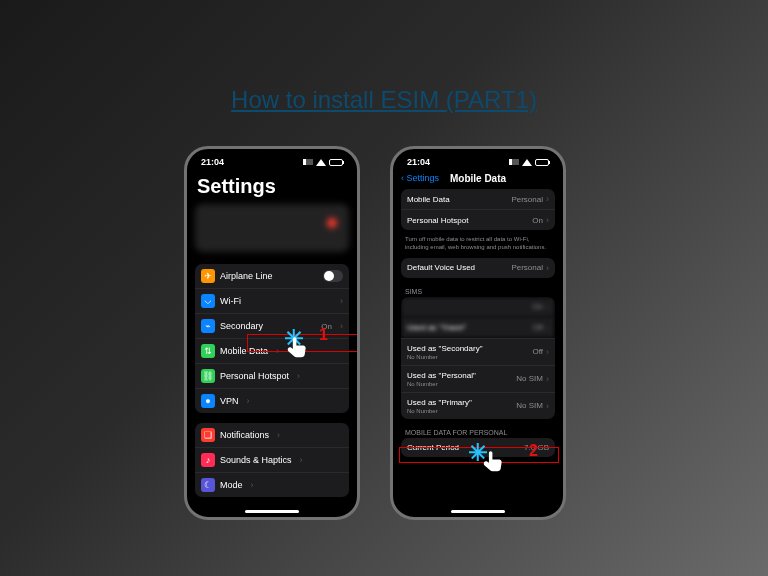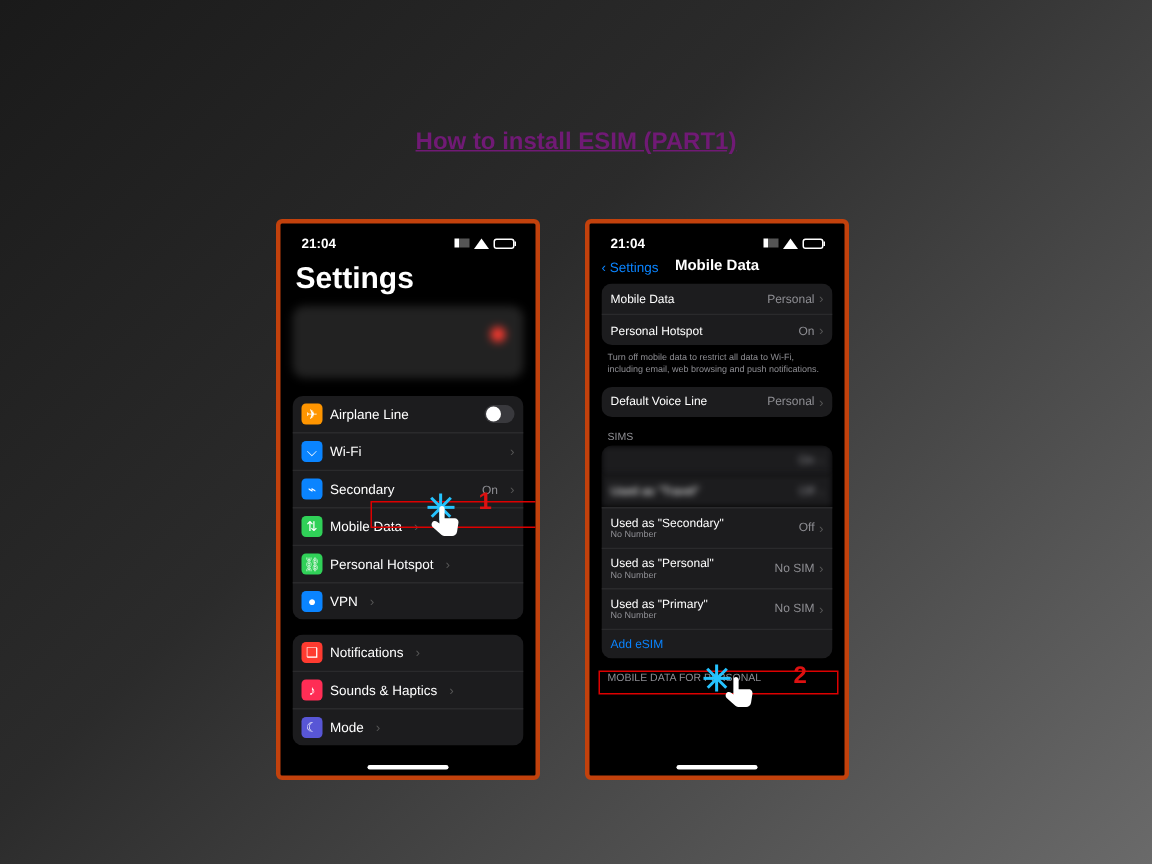--- a/index.html
+++ b/index.html
@@ -1,40 +1,40 @@
 <!DOCTYPE html>
 <html><head>
 <meta charset="utf-8">
 <style>
   *{box-sizing:border-box;margin:0;padding:0;font-family:-apple-system,Helvetica,Arial,sans-serif}
   body{width:768px;height:576px;background:linear-gradient(135deg,#1a1a1a 0%,#2b2b2b 40%,#6a6a6a 100%);overflow:hidden;position:relative}
-  .title{position:absolute;top:86px;left:0;right:0;text-align:center;color:#701a75;font-size:16px;font-weight:700;text-decoration:underline}
+  .title{position:absolute;top:86px;left:0;right:0;text-align:center;color:#0c4a6e;font-size:24px;font-weight:400;text-decoration:underline}
   .phones{position:absolute;top:146px;left:184px;display:flex;gap:30px}
-  .phone{width:176px;height:374px;background:#000;border:3px solid #c2410c;border-radius:4px;padding:6px 8px 12px;position:relative;color:#fff;overflow:hidden}
+  .phone{width:176px;height:374px;background:#000;border:3px solid #737373;border-radius:24px;padding:6px 8px 12px;position:relative;color:#fff;overflow:hidden}
   .statusbar{display:flex;justify-content:space-between;align-items:center;font-size:9px;font-weight:600;padding:2px 6px 4px}
   .sbright{display:flex;gap:3px;align-items:center}
   .sig,.wifi,.batt{display:inline-block}
   .sig{width:10px;height:6px;background:linear-gradient(to right,#fff 0 30%,#555 30% 100%)}
   .wifi{width:0;height:0;border-left:5px solid transparent;border-right:5px solid transparent;border-bottom:7px solid #fff}
   .batt{width:14px;height:7px;border:1px solid #fff;border-radius:2px;position:relative}
   .batt::after{content:"";position:absolute;right:-2px;top:1px;width:1px;height:3px;background:#fff}
   .h1{font-size:20px;font-weight:700;padding:4px 2px 6px}
   .blurblock{height:48px;border-radius:8px;background:#222;filter:blur(3px);margin-bottom:12px;position:relative}
   .blurblock .reddot{position:absolute;right:12px;top:14px;width:10px;height:10px;background:#ff3b30;border-radius:50%}
   .cell{display:flex;align-items:center;background:#1c1c1e;font-size:9px;padding:5px 6px;gap:5px;position:relative}
   .group .cell+.cell{border-top:1px solid #2a2a2c}
   .group{border-radius:7px;overflow:hidden;margin-bottom:10px}
   .icon{width:14px;height:14px;border-radius:3px;flex:none;display:flex;align-items:center;justify-content:center;font-size:9px;color:#fff}
   .val{margin-left:auto;color:#8e8e93;font-size:8px}
   .chev{color:#555;font-size:9px;margin-left:3px}
   .toggle{margin-left:auto;width:20px;height:12px;border-radius:6px;background:#39393d;position:relative}
   .toggle::after{content:"";position:absolute;left:1px;top:1px;width:10px;height:10px;background:#fff;border-radius:50%}
   .homebar{position:absolute;bottom:4px;left:50%;transform:translateX(-50%);width:54px;height:3px;background:#fff;border-radius:2px}
   
-  .navhdr{display:flex;align-items:flex-end;font-size:9px;padding:2px 0 6px;position:relative}
+  .navhdr{display:flex;align-items:flex-start;font-size:9px;padding:2px 0 6px;position:relative}
   .back{color:#0a84ff;font-size:9px}
   .navtitle{position:absolute;left:0;right:0;text-align:center;font-weight:600;font-size:10px}
   .sect{font-size:7px;color:#8e8e93;text-transform:uppercase;padding:6px 4px 2px}
   .note{font-size:6px;color:#8e8e93;padding:2px 4px 6px;line-height:1.3}
   .cell2{display:flex;align-items:center;background:#1c1c1e;font-size:8px;padding:5px 6px;position:relative}
   .group2{border-radius:7px;overflow:hidden;margin-bottom:4px}
   .group2 .cell2+.cell2{border-top:1px solid #2a2a2c}
   .cell2 .main{display:flex;flex-direction:column;gap:1px}
   .cell2 .sub{font-size:6px;color:#8e8e93}
   .blur{filter:blur(2px)}
@@ -170,21 +170,21 @@
       <div class="cell2">
         <span>Personal Hotspot</span>
         <span class="val">On</span>
         <span class="chev">›</span>
       </div>
     </div>
     <div class="note">Turn off mobile data to restrict all data to Wi-Fi, including email, web browsing and push notifications.</div>
 
     <div class="group2">
       <div class="cell2">
-        <span>Default Voice Line</span>
+        <span>Default Voice Used</span>
         <span class="val">Personal</span>
         <span class="chev">›</span>
       </div>
     </div>
 
     <div class="sect">SIMs</div>
     <div class="group2">
       <div class="cell2 blur">
         <span class="main">
             <span></span>
@@ -216,26 +216,29 @@
         <span class="chev">›</span>
       </div>
       <div class="cell2">
         <span class="main">
             <span>Used as "Primary"</span>
             <span class="sub">No Number</span>
           </span>
         <span class="val">No SIM</span>
         <span class="chev">›</span>
       </div>
-      <div class="cell2">
-        <span class="addesim">Add eSIM</span>
-      </div>
     </div>
 
     <div class="sect">MOBILE DATA FOR PERSONAL</div>
+    <div class="group2">
+      <div class="cell2">
+        <span>Current Period</span>
+        <span class="val">7.0 GB</span>
+      </div>
+    </div>
 
     <div class="callout co2"></div>
     <div class="spark sp2">
         <i></i>
         <i></i>
       </div>
     <div class="hand h2p">
       <svg viewBox="0 0 24 24">
           <path fill="#fff" d="M10 2c-.8 0-1.5.7-1.5 1.5V12l-1.3-1c-.9-.7-2.2-.5-2.8.4-.6.9-.4 2 .4 2.7l5 4.4c.5.4 1.1.6 1.7.6h4.3c1.4 0 2.6-1 2.8-2.4l.8-5.2c.2-1.3-.8-2.5-2.1-2.5H11.5V3.5C11.5 2.7 10.8 2 10 2z"></path>
         </svg>

